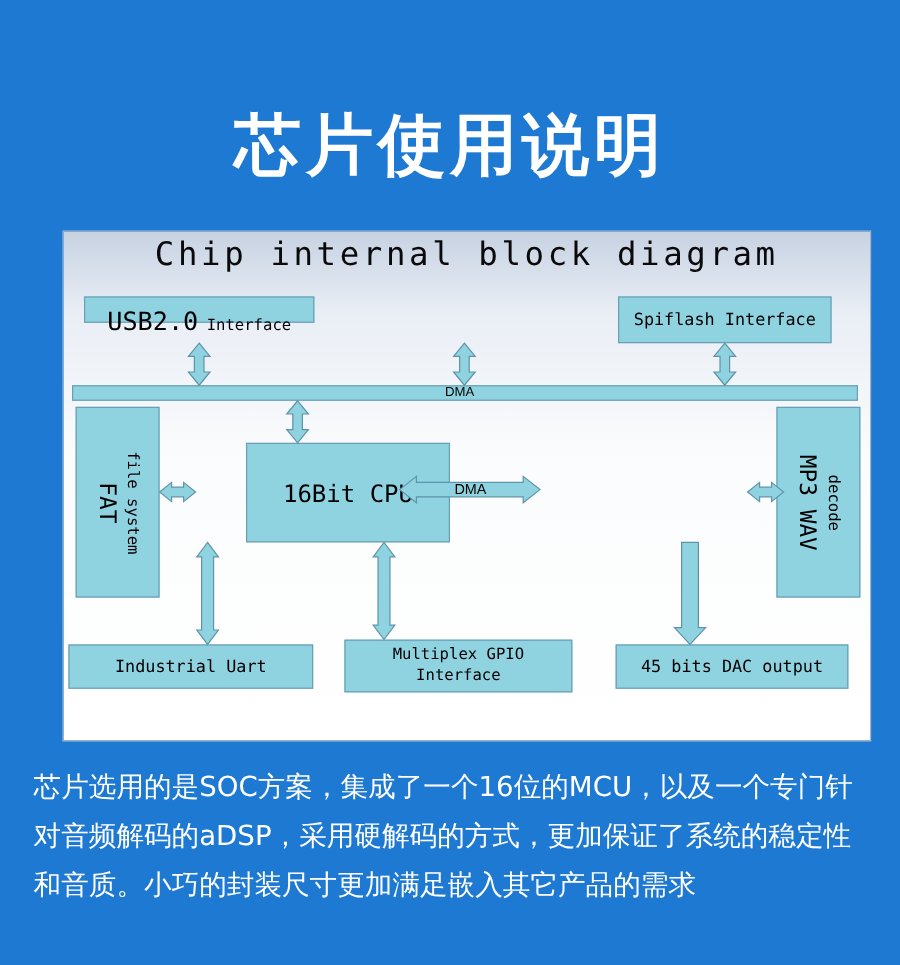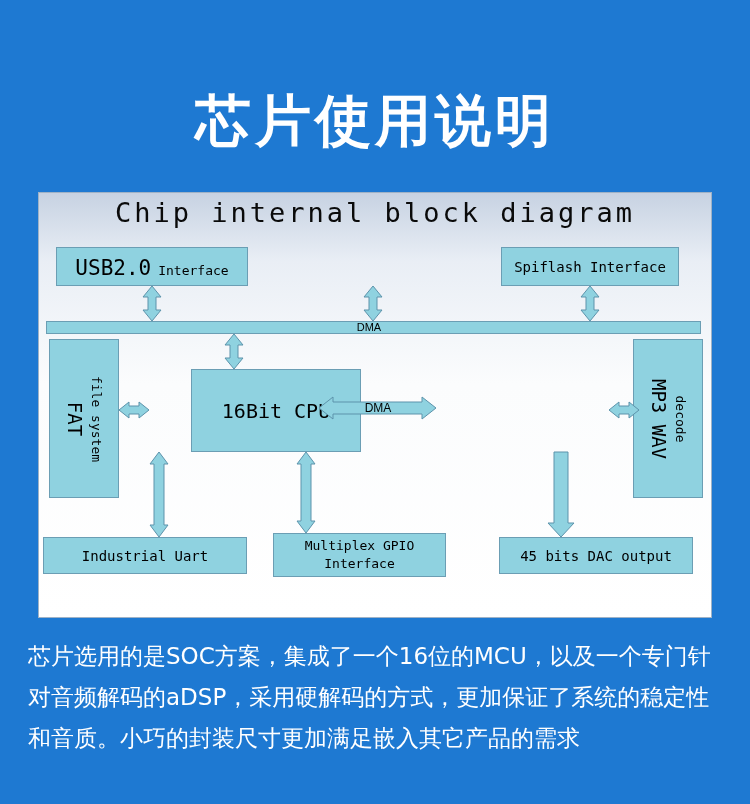--- a/index.html
+++ b/index.html
@@ -10,21 +10,21 @@
     overflow:hidden;
     font-family:"DejaVu Sans","Liberation Sans",sans-serif;
   }
   .page-title {
     position:absolute; top:84px; left:0; width:750px;
     text-align:center;
     font-size:56px; font-weight:bold; letter-spacing:4px;
     color:#ffffff;
   }
   .panel {
-    position:absolute; left:38px; top:192px; width:674px; height:426px;
+    position:absolute; left:52px; top:192px; width:674px; height:426px;
     background:linear-gradient(180deg,#c7d2e2 0%, #e9eef5 16%, #fbfcfd 45%, #ffffff 100%);
     border:1px solid #9fb2c6;
     box-sizing:border-box;
     padding-left:28px;
   }
   .diagram-title {
     position:absolute; top:4px; left:0; width:672px;
     text-align:center;
     font-family:"DejaVu Sans Mono","Liberation Mono",monospace;
     font-size:27px; letter-spacing:3px; color:#0a0a0a;
@@ -32,32 +32,32 @@
   .blk {
     position:absolute;
     background:#8fd2e0;
     border:1px solid #6b9eb4;
     box-sizing:border-box;
     display:flex; align-items:center; justify-content:center;
     font-family:"DejaVu Sans Mono","Liberation Mono",monospace;
     color:#000;
     text-align:center;
   }
-  .blk-usb       { left:17px;  top:54px;  width:192px; height:39px; gap:7px; align-items:baseline; padding-top:8px; }
+  .blk-usb       { left:17px;  top:54px;  width:192px; height:22px; gap:7px; align-items:baseline; padding-top:8px; }
   .usb-main      { font-size:21px; }
   .usb-sub       { font-size:13px; }
   .blk-sd        { left:230px; top:54px;  width:207px; height:39px; font-size:14px; }
   .blk-spiflash  { left:462px; top:54px;  width:178px; height:39px; font-size:14px;text-align:right; }
   .bus           { left:7px;   top:128px; width:655px; height:13px; }
   .blk-fat       { left:10px;  top:146px; width:70px;  height:159px; }
   .blk-cpu       { left:110px; top:176px; width:170px; height:83px; font-size:20px;margin-left:42px; }
   .blk-adsp      { left:397px; top:176px; width:180px; height:83px; font-size:20px; }
   .blk-mp3       { left:594px; top:146px; width:70px;  height:159px; }
   .blk-uart      { left:4px;   top:344px; width:204px; height:37px; font-size:14px; }
-  .blk-gpio      { left:234px; top:340px; width:173px; height:44px; font-size:13px; line-height:1.35; flex-direction:column; }
+  .blk-gpio      { left:234px; top:340px; width:190px; height:44px; font-size:13px; line-height:1.35; flex-direction:column; }
   .blk-dac       { left:460px; top:344px; width:194px; height:37px; font-size:14px; }
   .rot {
     position:absolute; left:50%; top:50%;
     transform:translate(-50%,-50%) rotate(90deg);
     display:flex; flex-direction:column; align-items:center; justify-content:center;
     gap:3px; white-space:nowrap;
   }
   .v-sub  { font-size:13px; }
   .v-main { font-size:19px; }
   .arrows {

